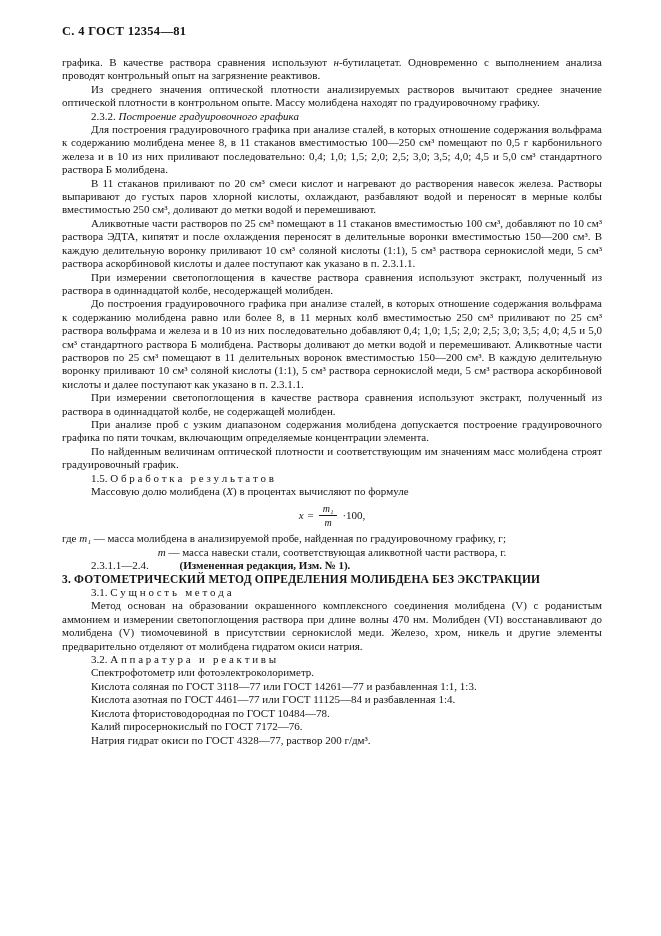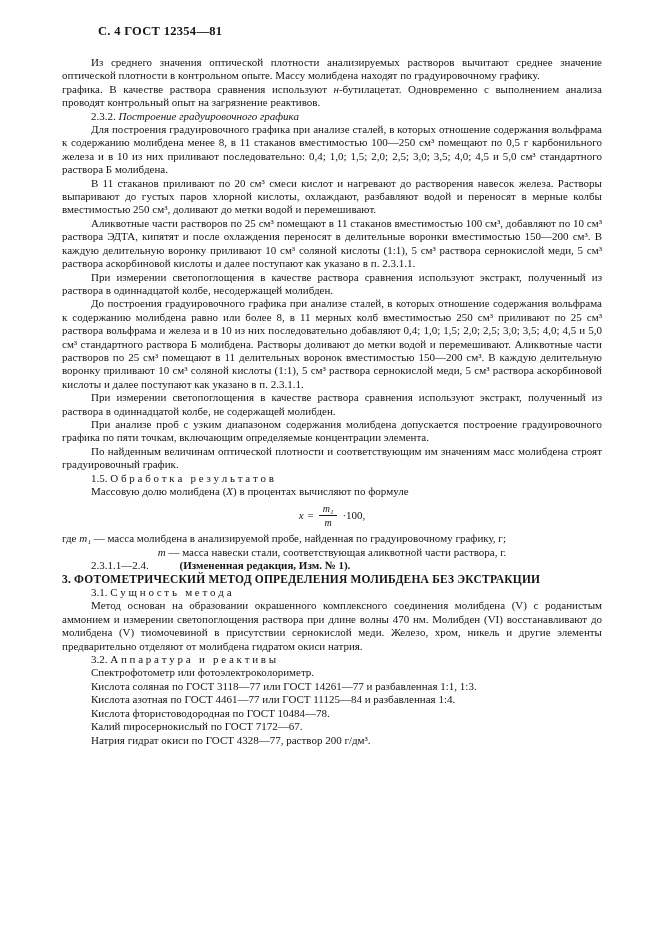--- a/index.html
+++ b/index.html
@@ -16,21 +16,20 @@
     padding: 24px 59px 0 62px;
     font-family: "Liberation Serif", "DejaVu Serif", serif;
     color: #141414;
     overflow: hidden;
   }
   .running-header {
     font-weight: 700;
     font-size: 12.5px;
     letter-spacing: 0.3px;
     margin-bottom: 17px;
-    margin-left: 36px;
   }
   .content {
     font-size: 11px;
     line-height: 13.4px;
     text-align: justify;
   }
   .content p { margin: 0; }
   .jp { text-align: justify; }
   .ind { text-indent: 29px; }
   .spaced { white-space: pre-wrap; text-align: left; }
@@ -74,22 +73,22 @@
 </style>
 </head>
 <body>
 
 <div class="page">
 
   <div class="running-header">С. 4 ГОСТ 12354—81</div>
 
   <div class="content">
 
+    <p class="jp"><span>графика. В качестве раствора сравнения используют </span><span class="it">н</span><span>-бутилацетат. Одновременно с выполнением анализа проводят контрольный опыт на загрязнение реактивов.</span></p>
     <p class="jp ind">Из среднего значения оптической плотности анализируемых растворов вычитают среднее значение оптической плотности в контрольном опыте. Массу молибдена находят по градуировочному графику.</p>
-    <p class="jp"><span>графика. В качестве раствора сравнения используют </span><span class="it">н</span><span>-бутилацетат. Одновременно с выполнением анализа проводят контрольный опыт на загрязнение реактивов.</span></p>
     <p class="ind"><span>2.3.2. </span><span class="it">Построение градуировочного графика</span></p>
     <p class="jp ind">Для построения градуировочного графика при анализе сталей, в которых отношение содержания вольфрама к содержанию молибдена менее 8, в 11 стаканов вместимостью 100—250 см³ помещают по 0,5 г карбонильного железа и в 10 из них приливают последовательно: 0,4; 1,0; 1,5; 2,0; 2,5; 3,0; 3,5; 4,0; 4,5 и 5,0 см³ стандартного раствора Б молибдена.</p>
     <p class="jp ind">В 11 стаканов приливают по 20 см³ смеси кислот и нагревают до растворения навесок железа. Растворы выпаривают до густых паров хлорной кислоты, охлаждают, разбавляют водой и переносят в мерные колбы вместимостью 250 см³, доливают до метки водой и перемешивают.</p>
     <p class="jp ind">Аликвотные части растворов по 25 см³ помещают в 11 стаканов вместимостью 100 см³, добавляют по 10 см³ раствора ЭДТА, кипятят и после охлаждения переносят в делительные воронки вместимостью 150—200 см³. В каждую делительную воронку приливают 10 см³ соляной кислоты (1:1), 5 см³ раствора сернокислой меди, 5 см³ раствора аскорбиновой кислоты и далее поступают как указано в п. 2.3.1.1.</p>
     <p class="jp ind">При измерении светопоглощения в качестве раствора сравнения используют экстракт, полученный из раствора в одиннадцатой колбе, несодержащей молибден.</p>
     <p class="jp ind">До построения градуировочного графика при анализе сталей, в которых отношение содержания вольфрама к содержанию молибдена равно или более 8, в 11 мерных колб вместимостью 250 см³ приливают по 25 см³ раствора вольфрама и железа и в 10 из них последовательно добавляют 0,4; 1,0; 1,5; 2,0; 2,5; 3,0; 3,5; 4,0; 4,5 и 5,0 см³ стандартного раствора Б молибдена. Растворы доливают до метки водой и перемешивают. Аликвотные части растворов по 25 см³ помещают в 11 делительных воронок вместимостью 150—200 см³. В каждую делительную воронку приливают 10 см³ соляной кислоты (1:1), 5 см³ раствора сернокислой меди, 5 см³ раствора аскорбиновой кислоты и далее поступают как указано в п. 2.3.1.1.</p>
     <p class="jp ind">При измерении светопоглощения в качестве раствора сравнения используют экстракт, полученный из раствора в одиннадцатой колбе, не содержащей молибден.</p>
     <p class="jp ind">При анализе проб с узким диапазоном содержания молибдена допускается построение градуировочного графика по пяти точкам, включающим определяемые концентрации элемента.</p>
     <p class="jp ind">По найденным величинам оптической плотности и соответствующим им значениям масс молибдена строят градуировочный график.</p>
     <p class="ind spaced">1.5. О б р а б о т к а   р е з у л ь т а т о в</p>
@@ -112,17 +111,17 @@
     <p class="sec">3. ФОТОМЕТРИЧЕСКИЙ МЕТОД ОПРЕДЕЛЕНИЯ МОЛИБДЕНА БЕЗ ЭКСТРАКЦИИ</p>
 
     <p class="ind spaced">3.1. С у щ н о с т ь   м е т о д а</p>
     <p class="jp ind">Метод основан на образовании окрашенного комплексного соединения молибдена (V) с роданистым аммонием и измерении светопоглощения раствора при длине волны 470 нм. Молибден (VI) восстанавливают до молибдена (V) тиомочевиной в присутствии сернокислой меди. Железо, хром, никель и другие элементы предварительно отделяют от молибдена гидратом окиси натрия.</p>
     <p class="ind spaced">3.2. А п п а р а т у р а   и   р е а к т и в ы</p>
 
     <p class="ind">Спектрофотометр или фотоэлектроколориметр.</p>
     <p class="ind">Кислота соляная по ГОСТ 3118—77 или ГОСТ 14261—77 и разбавленная 1:1, 1:3.</p>
     <p class="ind">Кислота азотная по ГОСТ 4461—77 или ГОСТ 11125—84 и разбавленная 1:4.</p>
     <p class="ind">Кислота фтористоводородная по ГОСТ 10484—78.</p>
-    <p class="ind">Калий пиросернокислый по ГОСТ 7172—67.</p>
+    <p class="ind">Калий пиросернокислый по ГОСТ 7172—76.</p>
     <p class="ind">Натрия гидрат окиси по ГОСТ 4328—77, раствор 200 г/дм³.</p>
 
   </div>
 </div>
 
 </body></html>

